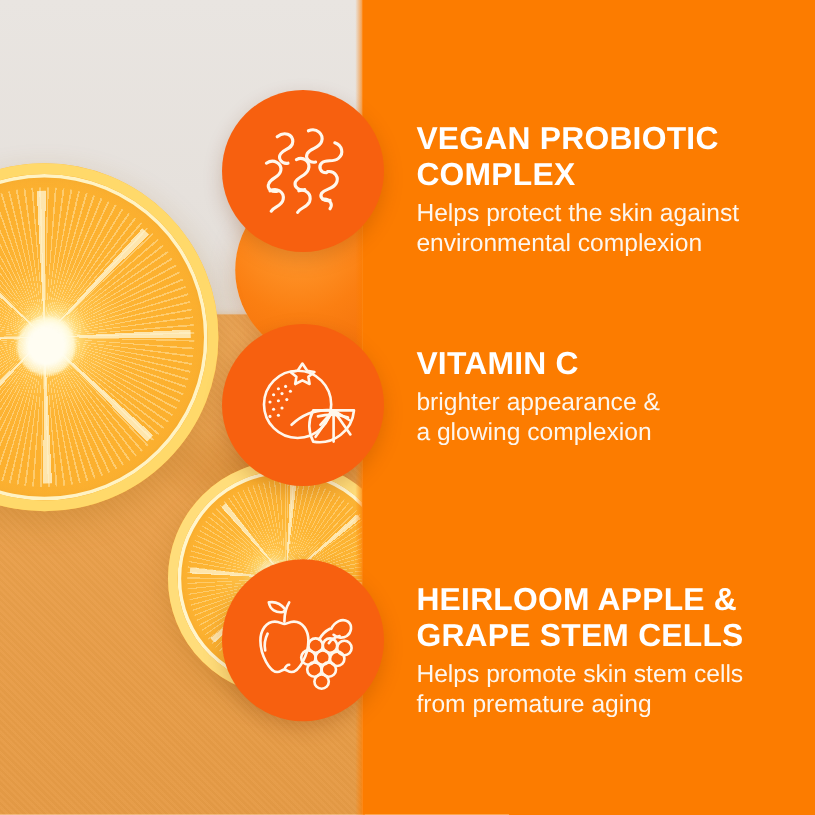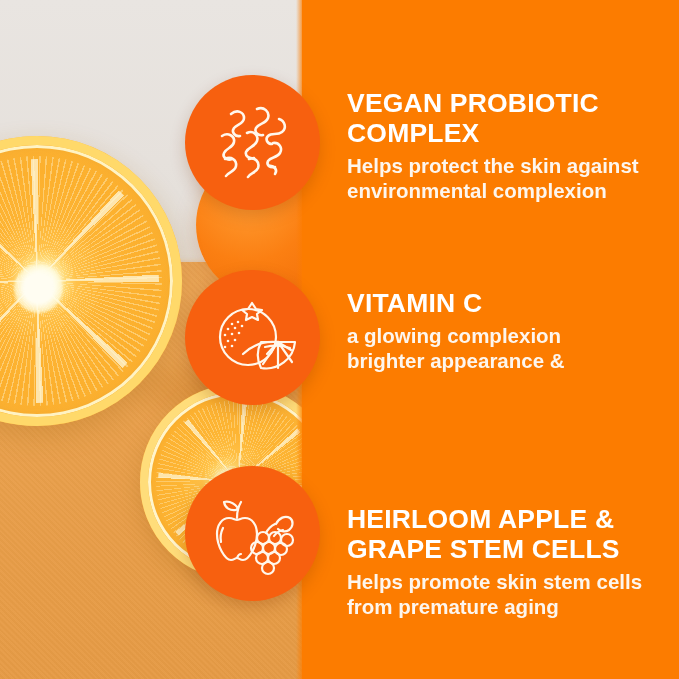--- a/index.html
+++ b/index.html
@@ -143,21 +143,21 @@
   .copy{position:absolute;left:347px;width:320px;color:#fff;}
   .f-title{
     font-weight:bold;font-size:26.5px;line-height:1.14;
     letter-spacing:.2px;margin:0 0 6px 0;color:#ffffff;
     text-transform:uppercase;
   }
   .f-desc{
     font-size:20.5px;line-height:1.19;margin:0;color:#fdf6ee;
     font-weight:400;
   }
-  .f-desc span{display:block;font-weight:bold;}
+  .f-desc span{display:block;}
 </style>
 </head>
 <body>
 
 <div class="stage">
 
   <div class="photo-panel">
     <div class="bg-top"></div>
     <div class="bg-seam"></div>
     <div class="bg-bottom"></div>
@@ -191,21 +191,21 @@
           <path d="M74 24c6 2 8 9 3 13-5 4-10 0-14 4-3 3-1 8 4 8"></path>
           <path d="M17 41c6-4 13 0 12 6-1 6-8 6-10 11-2 4 3 8 8 6"></path>
           <path d="M42 38c6-3 12 2 10 8-2 6-9 6-11 11-1 4 3 7 8 6"></path>
           <path d="M68 48c6-1 10 5 7 10-3 5-9 4-12 8-2 4 2 7 7 6"></path>
           <path d="M20 64c6-3 12 1 11 7-1 6-8 6-10 10"></path>
           <path d="M44 64c6-2 11 3 9 9-2 5-8 5-10 9"></path>
           <path d="M64 71c5-1 9 4 6 8"></path>
         </g>
       </svg>
     </div>
-    <div class="copy" style="top:88px;">
+    <div class="copy" style="top:100px;">
       <h2 class="f-title">
         <span>VEGAN PROBIOTIC</span>
         <span>COMPLEX</span>
       </h2>
       <p class="f-desc">
         <span>Helps protect the skin against</span>
         <span>environmental complexion</span>
       </p>
     </div>
   </div>
@@ -239,22 +239,22 @@
           <circle cx="20" cy="57" r="1.3"></circle>
             <circle cx="27" cy="56" r="1.3"></circle>
         </g>
       </svg>
     </div>
     <div class="copy" style="top:288px;">
       <h2 class="f-title">
         <span>VITAMIN C</span>
       </h2>
       <p class="f-desc">
+        <span>brighter appearance &amp;</span>
         <span>a glowing complexion</span>
-        <span>brighter appearance &amp;</span>
       </p>
     </div>
   </div>
 
   <div class="feature">
     <div class="badge" style="left:185px;top:466px;">
       <svg width="96" height="96" viewBox="0 0 96 96">
         <g class="ico-thin">
 
           <path d="M24 32c-7 0-12 7-12 16 0 12 8 26 14 26 3 0 4-2 6-2s3 2 6 2c6 0 14-14 14-26 0-9-5-16-12-16-4 0-6 2-8 2s-4-2-8-2z"></path>
@@ -272,21 +272,21 @@
           <circle cx="82" cy="54" r="6"></circle>
           <circle cx="52" cy="62" r="6"></circle>
             <circle cx="64" cy="62" r="6"></circle>
           <circle cx="76" cy="63" r="6"></circle>
           <circle cx="57" cy="72" r="6"></circle>
             <circle cx="69" cy="72" r="6"></circle>
           <circle cx="63" cy="82" r="6"></circle>
         </g>
       </svg>
     </div>
-    <div class="copy" style="top:504px;">
+    <div class="copy" style="top:484px;">
       <h2 class="f-title">
         <span>HEIRLOOM APPLE &amp;</span>
         <span>GRAPE STEM CELLS</span>
       </h2>
       <p class="f-desc">
         <span>Helps promote skin stem cells</span>
         <span>from premature aging</span>
       </p>
     </div>
   </div>

